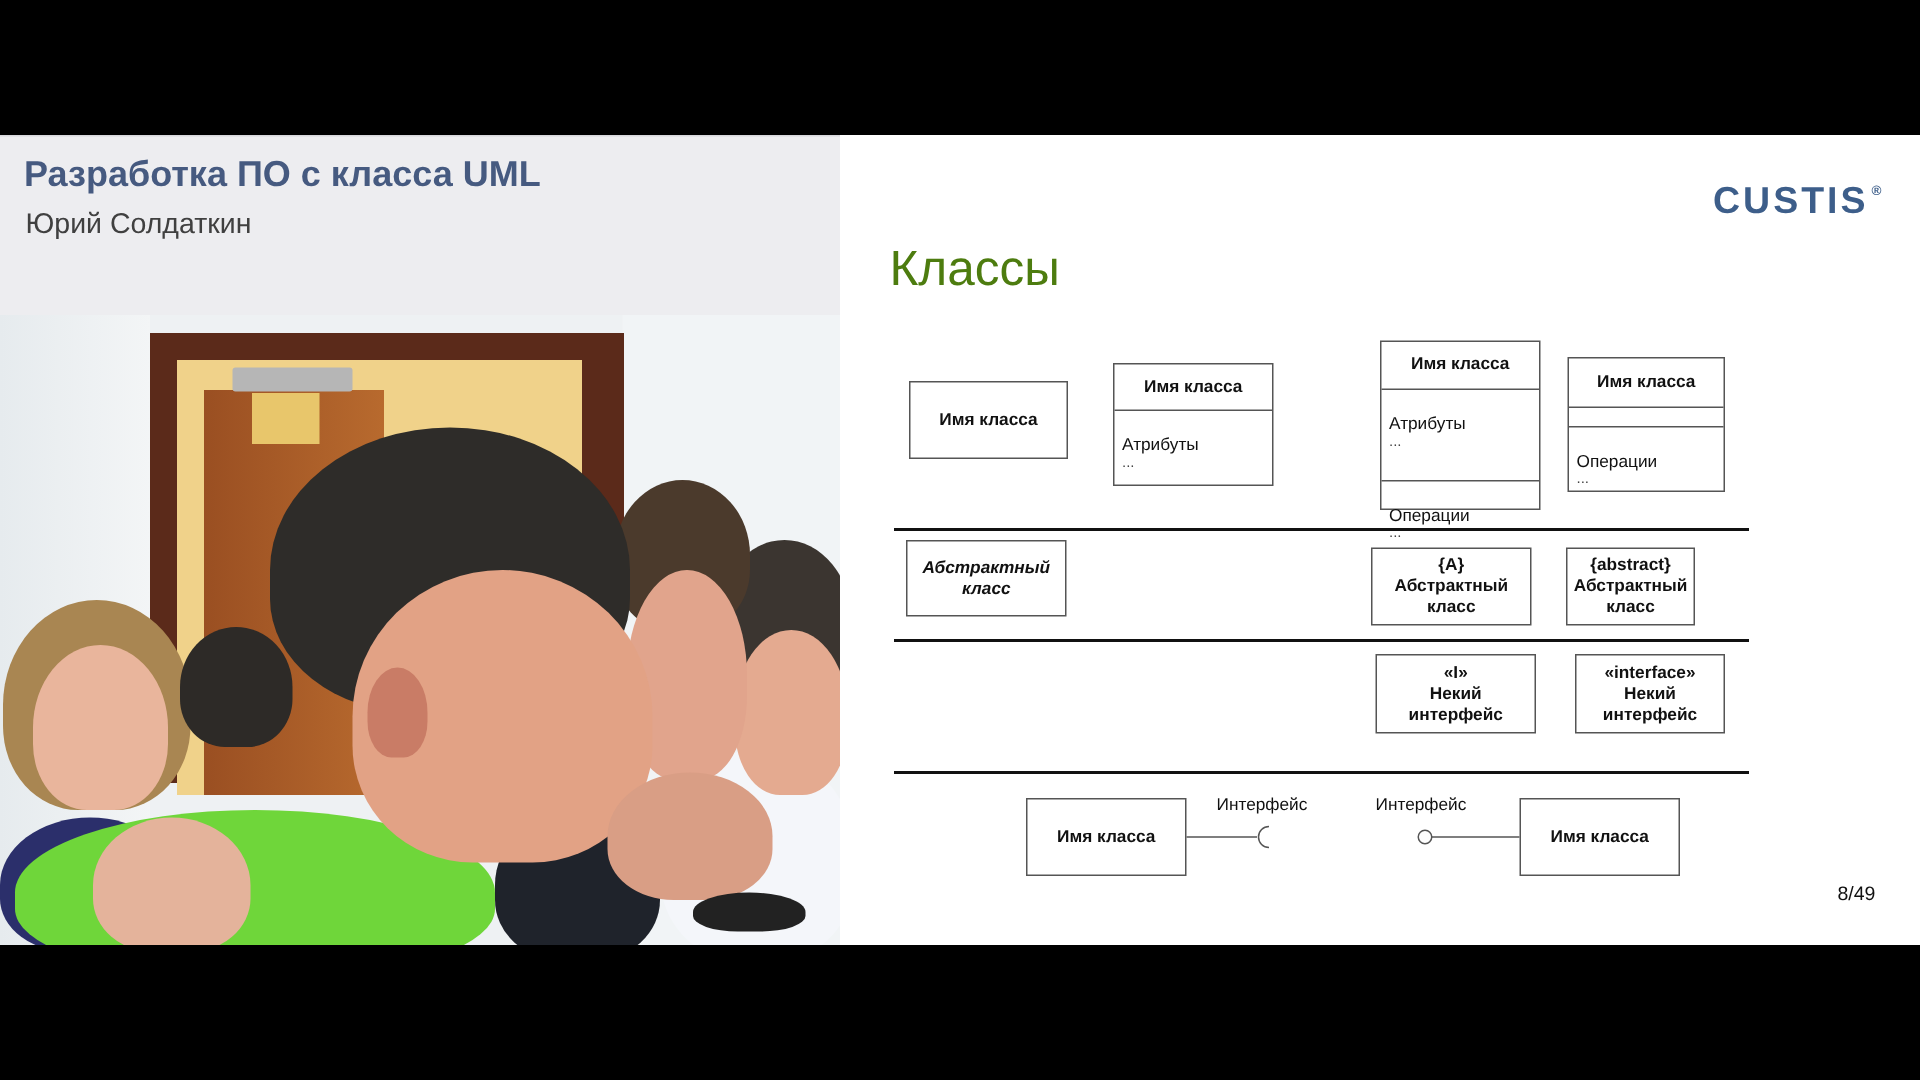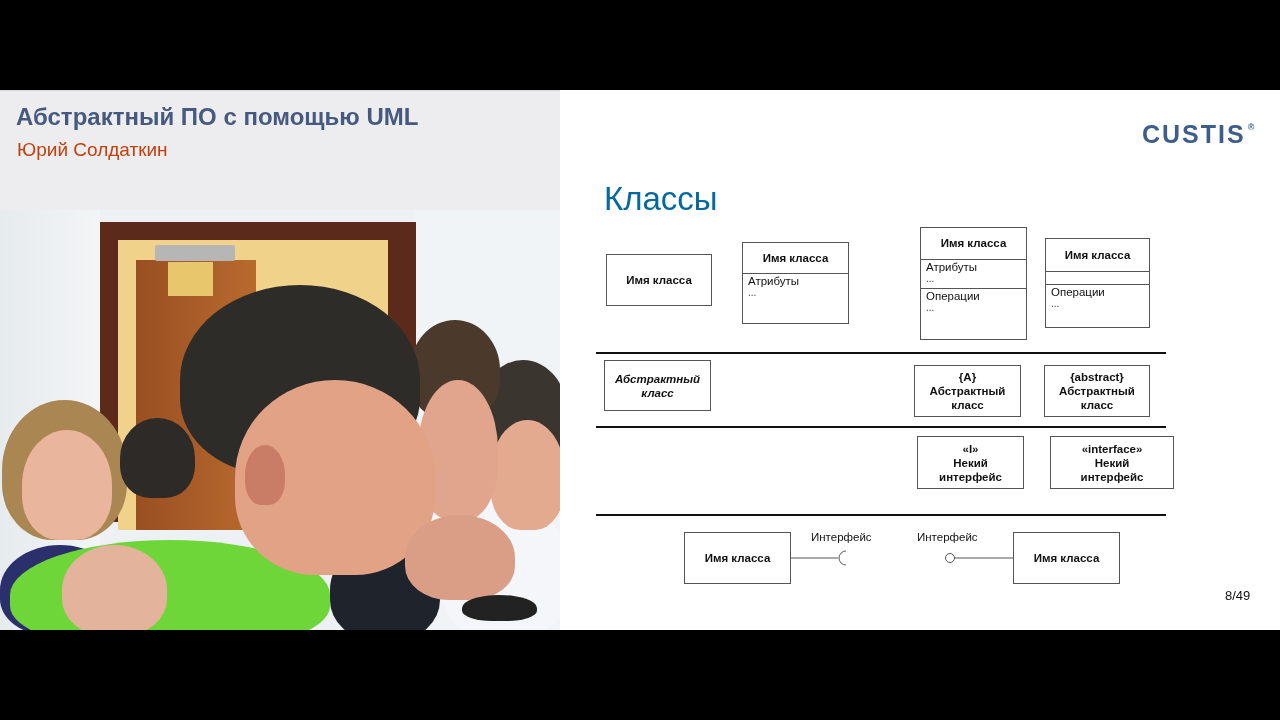--- a/index.html
+++ b/index.html
@@ -11,21 +11,21 @@
   
   .title-panel {
     position: absolute; left: 0; top: 0; width: 560px; height: 120px;
     background: #ededf0; border-top: 1px solid #d7d7dc; box-sizing: border-box;
   }
   .course-title {
     position: absolute; left: 16px; top: 12px; font-size: 24px; font-weight: bold; color: #465a80;
     white-space: nowrap;
   }
   .speaker-name {
-    position: absolute; left: 17px; top: 48px; font-size: 19px; color: #c2410c; white-space: nowrap;
+    position: absolute; left: 17px; top: 48px; font-size: 19px; color: #404040; white-space: nowrap;
   }
   
   .video {
     position: absolute; left: 0; top: 120px; width: 560px; height: 420px; overflow: hidden;
     background: #eef1f3;
   }
   .video .wall-left { position:absolute; left:0; top:0; width:100px; height:420px; background:linear-gradient(90deg,#e6ebee,#f3f5f6); }
   .video .wall-right { position:absolute; left:415px; top:0; width:145px; height:420px; background:#f1f4f6; }
   .video .door-frame { position:absolute; left:100px; top:12px; width:316px; height:300px; background:#5b2a1a; }
   .video .door-inner { position:absolute; left:118px; top:30px; width:270px; height:290px; background:#f0d28a; }
@@ -48,41 +48,41 @@
   .p-3-face { left:490px; top:210px; width:75px; height:110px; background:#e4aa90; }
   .p-3-body { left:440px; top:290px; width:130px; height:140px; background:#f4f6fa; border-radius: 30% 20% 0 0; }
   .p-hand { left:62px; top:335px; width:105px; height:90px; background:#e4b39b; border-radius: 45% 50% 40% 40%; }
   .p-hand2 { left:405px; top:305px; width:110px; height:85px; background:#d99e85; border-radius: 45% 50% 40% 40%; }
   .p-watch { left:462px; top:385px; width:75px; height:26px; background:#222; border-radius: 6px; }
 
   
   .slide { position: absolute; left: 560px; top: 0; width: 720px; height: 540px; background: #fff; }
   .logo { position: absolute; left: 582px; top: 30px; font-size: 25px; color: #3d5e8a; letter-spacing: 2px; font-weight: bold; }
   .logo sup { font-size: 9px; vertical-align: top; position: relative; top: 2px; letter-spacing: 0; margin-left: 2px; }
-  .slide-title { position: absolute; left: 44px; top: 70px; font-size: 33px; color: #0369a1; margin-top: 20px; }
+  .slide-title { position: absolute; left: 33px; top: 70px; font-size: 33px; color: #4d7c0f; }
   .page-num { position: absolute; left: 665px; top: 498px; font-size: 13px; color: #111; }
 
   .uml { position: absolute; border: 1px solid #555; background: #fff; box-sizing: border-box; font-size: 11.5px; color: #111; }
   .uml .name { font-weight: bold; text-align: center; }
-  .uml .sect { border-top: 1px solid #555; padding: 0 5px; line-height: 14px; }
+  .uml .sect { border-top: 1px solid #555; padding: 16px 5px; line-height: 14px; }
   .uml .dots { color: #444; font-size: 10px; line-height: 10px; }
   .uml.center { display: flex; align-items: center; justify-content: center; text-align: center; font-weight: bold; line-height: 14px; }
   .uml.italic { font-style: italic; }
 
   .divider { position: absolute; left: 36px; width: 570px; height: 2px; background: #111; }
   .iface-label { position: absolute; font-size: 11.5px; color: #111; }
   svg.conn { position: absolute; left: 0; top: 0; }
 </style>
 </head>
 <body>
 
 <div class="frame">
 
   <div class="title-panel">
-    <div class="course-title">Абстрактный ПО с помощью UML</div>
+    <div class="course-title">Разработка ПО с класса UML</div>
     <div class="speaker-name">Юрий Солдаткин</div>
   </div>
 
   <div class="video">
     <div class="wall-left"></div>
     <div class="wall-right"></div>
     <div class="door-frame"></div>
     <div class="door-inner"></div>
     <div class="door-leaf"></div>
     <div class="door-closer"></div>
@@ -153,39 +153,39 @@
     </div>
 
     <div class="uml center" style="left:354px; top:275px; width:107px; height:52px;">
       <div>
         <div>{A}</div>
         <div>Абстрактный</div>
         <div>класс</div>
       </div>
     </div>
 
-    <div class="uml center" style="left:484px; top:275px; width:106px; height:52px;">
+    <div class="uml center" style="left:484px; top:275px; width:86px; height:52px;">
       <div>
         <div>{abstract}</div>
         <div>Абстрактный</div>
         <div>класс</div>
       </div>
     </div>
 
     <div class="divider" style="top:336px;"></div>
 
     <div class="uml center" style="left:357px; top:346px; width:107px; height:53px;">
       <div>
         <div>«I»</div>
         <div>Некий</div>
         <div>интерфейс</div>
       </div>
     </div>
 
-    <div class="uml center" style="left:490px; top:346px; width:124px; height:53px;">
+    <div class="uml center" style="left:490px; top:346px; width:100px; height:53px;">
       <div>
         <div>«interface»</div>
         <div>Некий</div>
         <div>интерфейс</div>
       </div>
     </div>
 
     <div class="divider" style="top:424px;"></div>
 
     <div class="uml center" style="left:124px; top:442px; width:107px; height:52px;">

